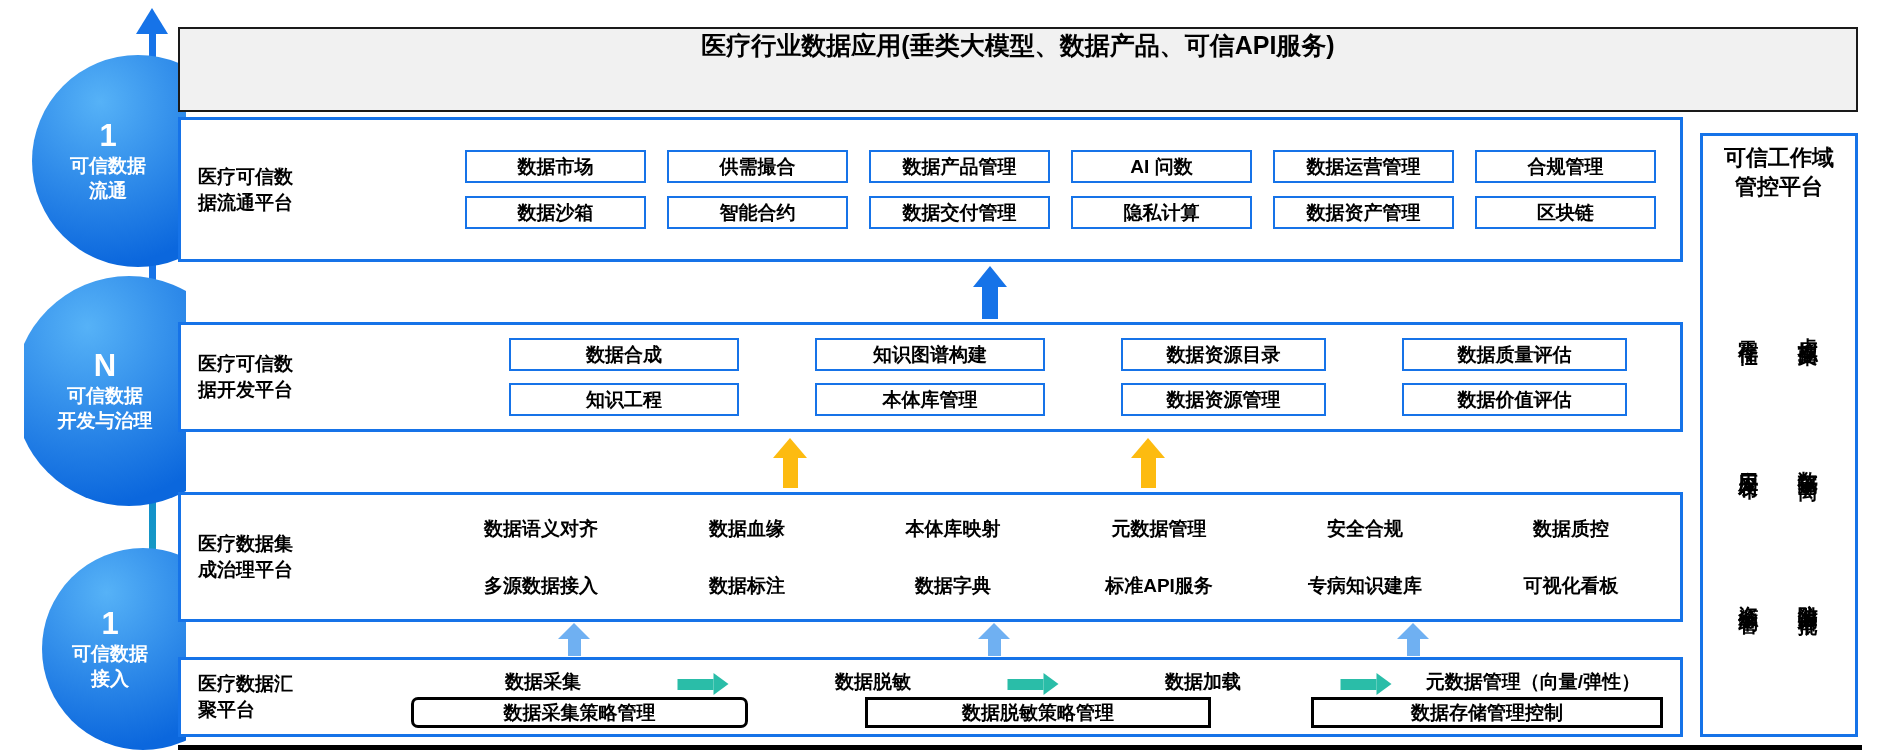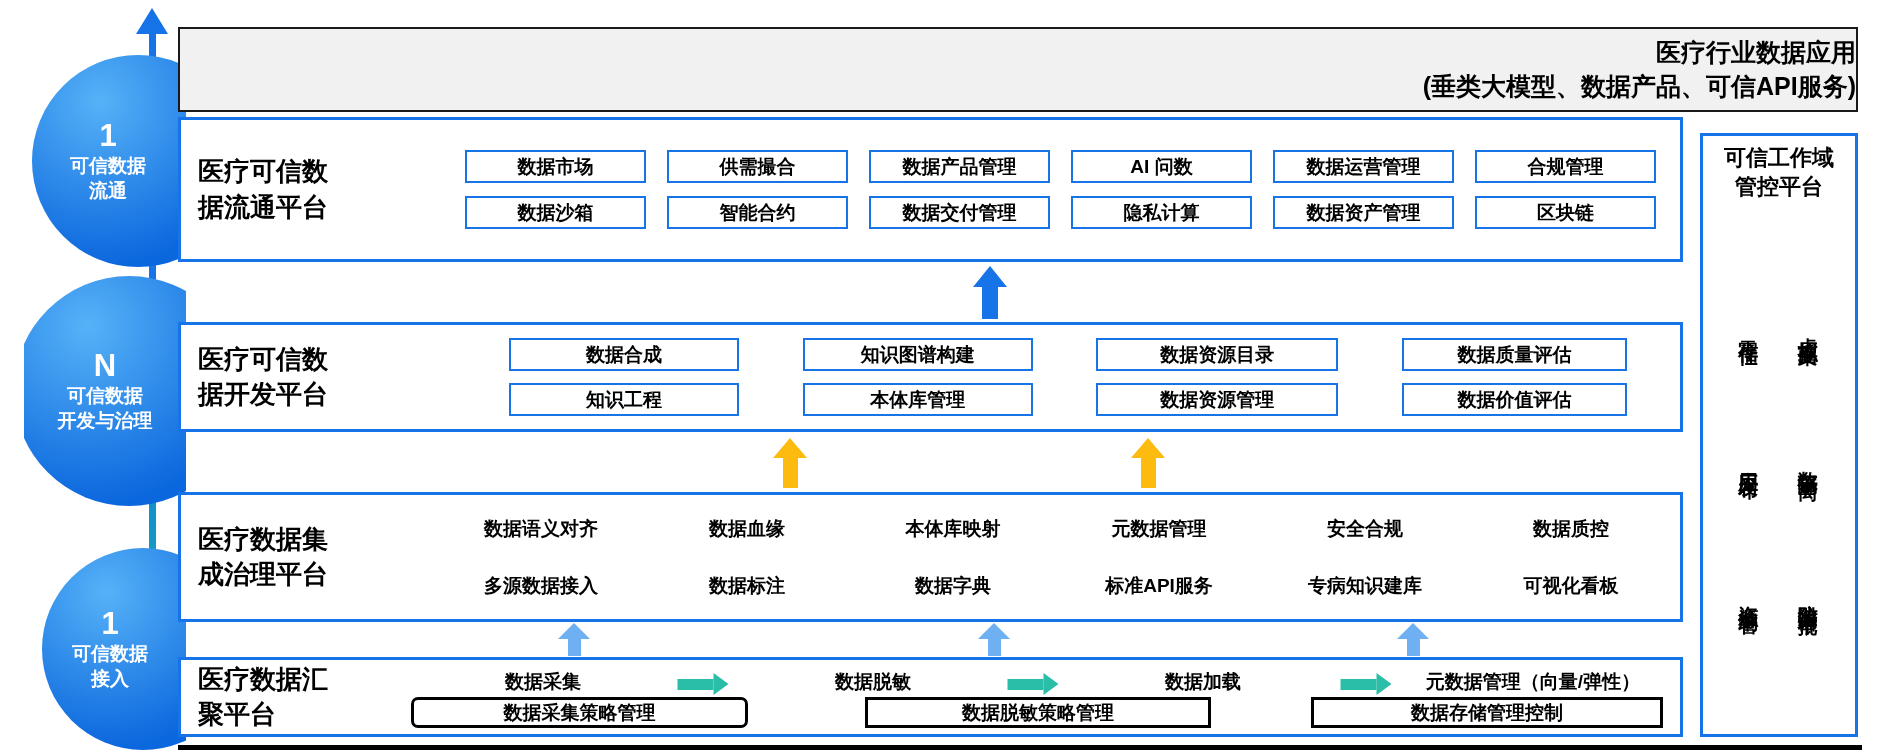--- a/index.html
+++ b/index.html
@@ -15,43 +15,43 @@
   .stage-bubble{position:absolute;overflow:hidden;}
   .stage-bubble .ball{position:absolute;top:0;border-radius:50%;
     background:radial-gradient(circle at 32% 22%, var(--circle-hi) 0%, var(--circle-lo) 75%);}
   .stage-text{position:relative;z-index:2;height:100%;display:flex;flex-direction:column;
     align-items:center;justify-content:center;color:#fff;font-weight:bold;text-align:center;}
   .stage-badge{font-size:31px;line-height:1.15;}
   .stage-line{font-size:19px;line-height:1.3;}
 
   
   .header-box{position:absolute;left:178px;top:27px;width:1676px;height:81px;
-    background:#f1f1f1;border:2px solid #1a1a1a;display:flex;flex-direction:column;
-    align-items:flex-end;justify-content:center;}
+    background:#f1f1f1;border:2px solid #1a1a1a;display:flex;
+    align-items:flex-start;justify-content:center;}
   .header-box div{font-size:25px;font-weight:bold;line-height:1.35;}
 
   
   .prow{position:absolute;left:178px;width:1505px;border:3px solid var(--blue);
     background:#fff;box-sizing:border-box;}
   .row-label{position:absolute;left:17px;top:0;bottom:0;display:flex;flex-direction:column;
-    justify-content:center;font-size:26px;font-weight:bold;line-height:1.35;}
+    justify-content:center;font-size:19px;font-weight:bold;line-height:1.35;}
   .sbox{border:2px solid var(--blue);background:#fff;display:flex;align-items:center;
     justify-content:center;font-size:19px;font-weight:bold;box-sizing:border-box;height:33px;}
   .boxgrid{position:absolute;top:0;bottom:0;display:flex;flex-direction:column;
     justify-content:center;}
   .boxline{display:flex;justify-content:space-between;padding-left:36px;}
 
   #row-flow{top:117px;height:145px;}
   #row-flow .boxgrid{left:248px;right:24px;gap:13px;}
   #row-flow .sbox{width:181px;}
 
   #row-dev{top:322px;height:110px;}
   #row-dev .boxgrid{left:292px;right:53px;gap:12px;}
   #row-dev .sbox.w1{width:230px;} #row-dev .sbox.w2{width:230px;}
-  #row-dev .sbox.w3{width:242px;text-align:center;} #row-dev .sbox.w4{width:225px;}
+  #row-dev .sbox.w3{width:205px;text-align:center;} #row-dev .sbox.w4{width:225px;}
 
   #row-gov{top:492px;height:130px;}
   #row-gov .boxgrid{left:243px;right:28px;gap:31px;}
   #row-gov .gov-item{width:162px;text-align:center;font-size:19px;font-weight:bold;}
 
   #row-ingest{top:657px;height:80px;}
   .pipe-item{position:absolute;top:9px;transform:translateX(-50%);
     font-size:19px;font-weight:bold;white-space:nowrap;}
   .policy-box{position:absolute;top:37px;height:31px;border:3px solid #000;background:#fff;
     display:flex;align-items:center;justify-content:center;font-size:19px;font-weight:bold;

